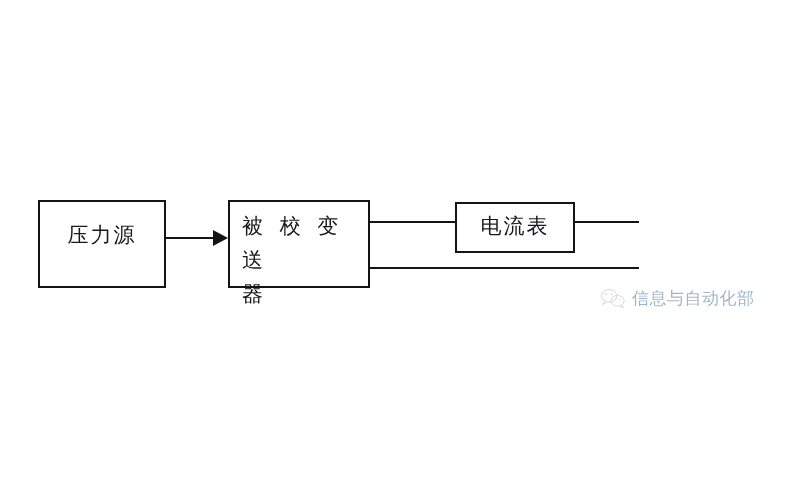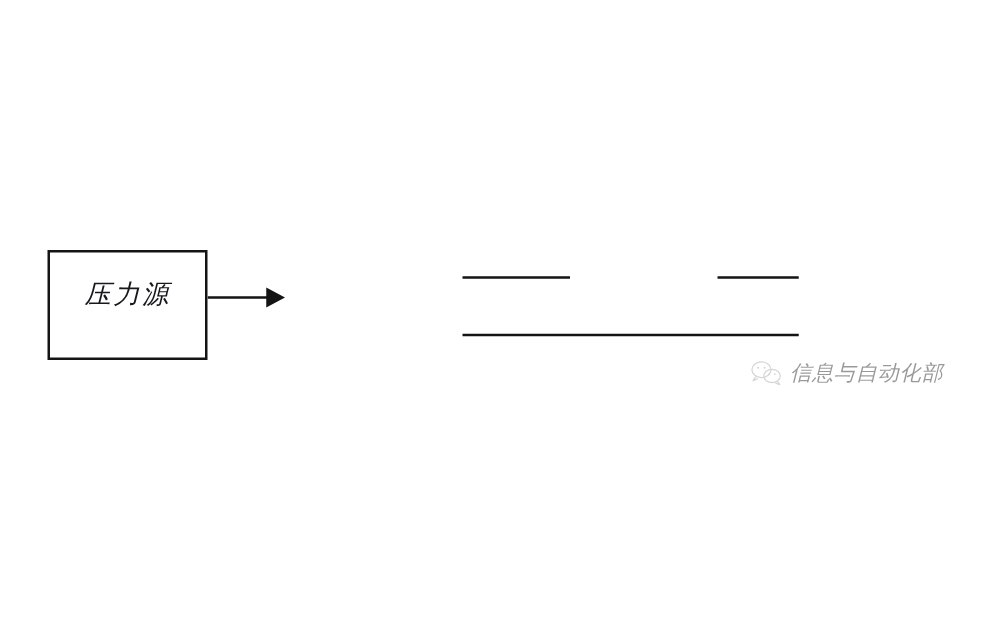--- a/index.html
+++ b/index.html
@@ -10,21 +10,20 @@
   }
   body {
     font-family: "DejaVu Sans", "Liberation Sans", sans-serif;
   }
   #canvas {
     position: relative;
     width: 800px;
     height: 500px;
     background: #ffffff;
     overflow: hidden;
-    font-style: italic;
   }
 
   
   .block {
     position: absolute;
     box-sizing: border-box;
     border: 2px solid #141414;
     background: #ffffff;
     color: #16161a;
     z-index: 3;
@@ -77,21 +76,21 @@
     position: absolute;
     display: flex;
     align-items: center;
     gap: 6px;
     z-index: 5;
     opacity: 0.40;
     pointer-events: none;
   }
   #watermark .wm-text {
     font-size: 17px;
-    color: #000000;
+    color: #0c4a6e;
     letter-spacing: 0.5px;
     white-space: nowrap;
     font-family: "DejaVu Sans", "Liberation Sans", sans-serif;
   }
   #watermark .wm-logo {
     width: 26px;
     height: 21px;
     flex: 0 0 auto;
   }
 </style>
@@ -106,21 +105,28 @@
   <div class="wire h" style="left:370px; top:221px; width:86px;"></div>
 
   <div class="wire h" style="left:574px; top:221px; width:65px;"></div>
 
   <div class="wire h" style="left:370px; top:267px; width:269px;"></div>
 
   <div class="block" style="left:38px; top:200px; width:128px; height:88px;">
     <div class="block-text centered" style="top:16px;">压力源</div>
   </div>
 
+  <div class="block" style="left:228px; top:200px; width:142px; height:88px;">
+    <div class="block-text wide" style="top:7px; left:12px;">被 校 变 送
+器</div>
+  </div>
 
+  <div class="block" style="left:455px; top:202px; width:120px; height:51px;">
+    <div class="block-text centered" style="top:5px;">电流表</div>
+  </div>
 
 
   <div id="watermark" style="left:600px; top:287px;">
     <svg class="wm-logo" viewBox="0 0 34 27" fill="none" stroke="#9a9a9a" stroke-width="1.3">
       <ellipse cx="12" cy="10" rx="10" ry="8.2"></ellipse>
       <path d="M6 17.2 L3.2 21.4 L8.2 19.2" stroke-linejoin="round" fill="none"></path>
       <ellipse cx="23" cy="16.5" rx="8.6" ry="7"></ellipse>
       <path d="M28.4 22.2 L31.2 25.6 L26.6 23.9" stroke-linejoin="round" fill="none"></path>
       <circle cx="8.4" cy="7.8" r="1.1" fill="#9a9a9a" stroke="none"></circle>
       <circle cx="15.2" cy="7.8" r="1.1" fill="#9a9a9a" stroke="none"></circle>

